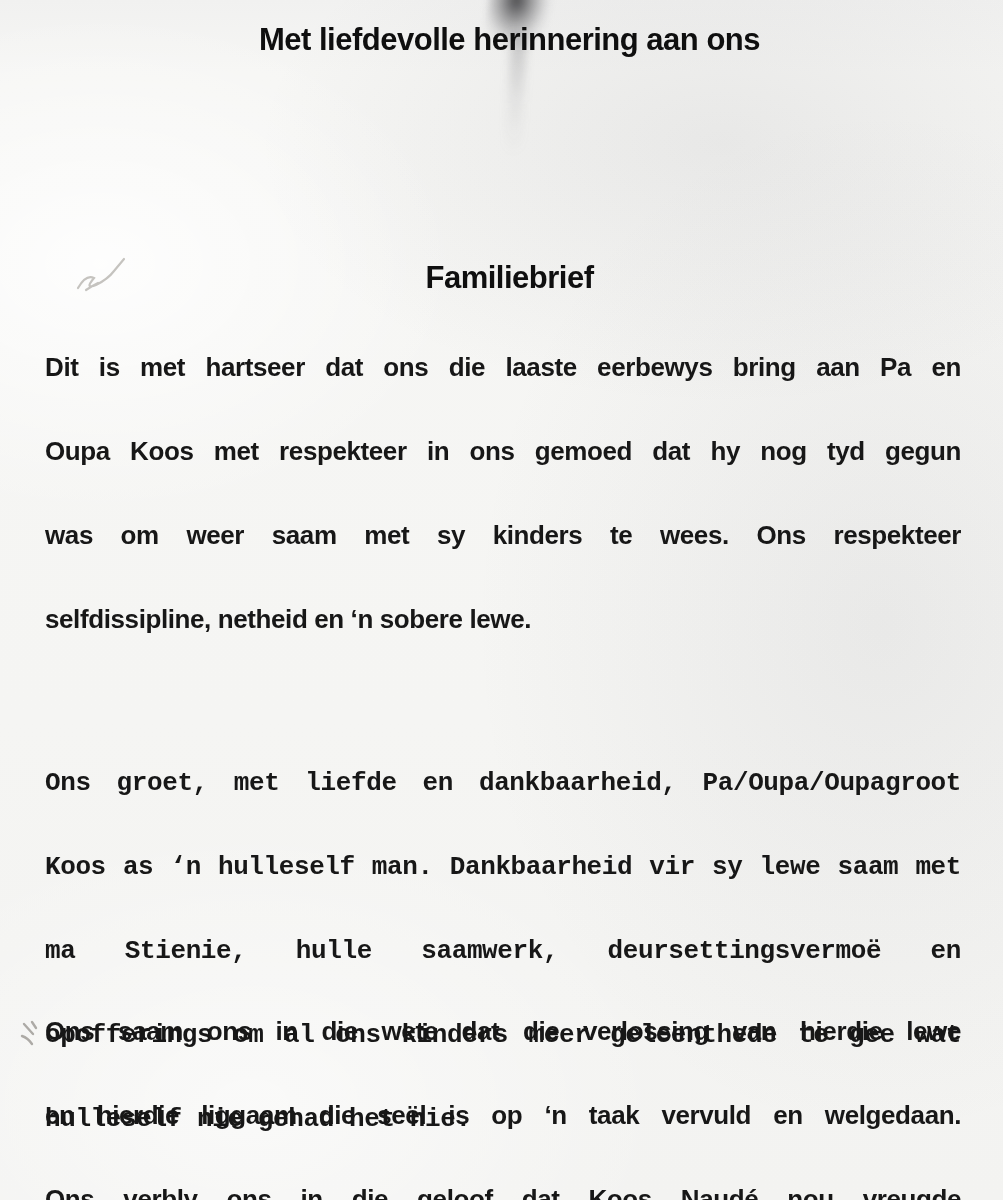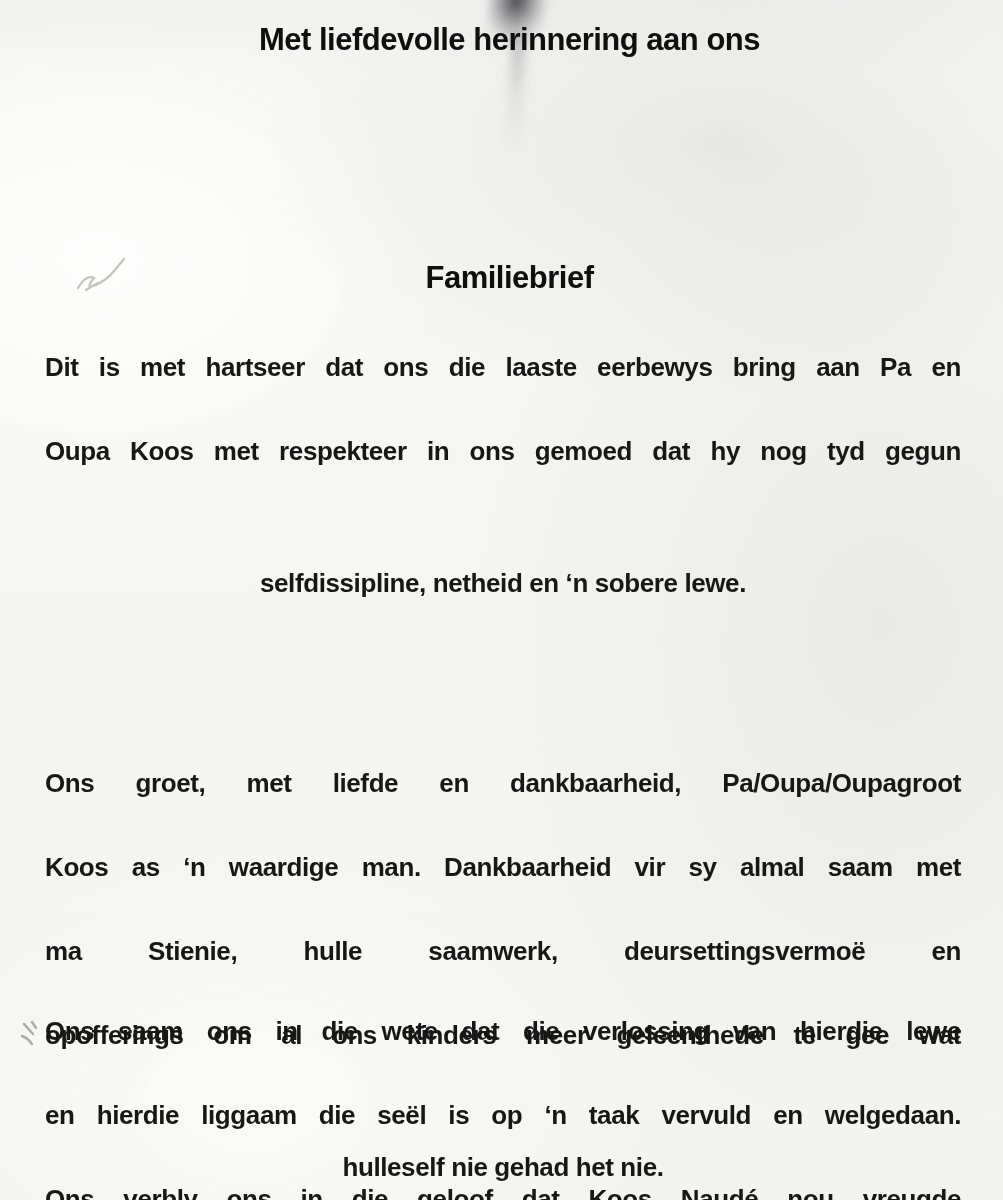--- a/index.html
+++ b/index.html
@@ -57,27 +57,27 @@
     position: absolute;
     left: 45px; right: 42px;
     font-size: 26px;
     font-weight: bold;
     line-height: 42px;
     letter-spacing: -0.4px;
     color: #171717;
   }
   .para-1 { top: 346px;  }
   .para-2 { top: 594px;  }
-  .para-3 { top: 762px;  }
+  .para-3 { top: 762px; font-family: Liberation Mono, monospace;  }
   .para-4 { top: 1010px; }
 
   
   .tline { text-align: justify; text-justify: inter-word; }
   .tline::after { content: ""; display: inline-block; width: 100%; height: 0; }
-  .tline.last { text-align: center; margin-top: 48px; }
+  .tline.last { text-align: left; }
   .tline.last::after { content: none; }
 </style>
 </head>
 <body>
 
 <div class="page">
 
   <div class="smudge"></div>
   <div class="smudge-tail"></div>
 
@@ -90,27 +90,28 @@
   </svg>
 
   <h1 class="title">Met liefdevolle herinnering aan ons</h1>
 
 
   <h2 class="heading">Familiebrief</h2>
 
   <div class="para para-1">
       <div class="tline">Dit is met hartseer dat ons die laaste eerbewys bring aan Pa en</div>
       <div class="tline">Oupa Koos met respekteer in ons gemoed dat hy nog tyd gegun</div>
+      <div class="tline">was om weer saam met sy kinders te wees.  Ons respekteer</div>
       <div class="tline last">selfdissipline, netheid en ‘n sobere lewe.</div>
     </div>
 
 
   <div class="para para-3">
       <div class="tline">Ons groet, met liefde en dankbaarheid, Pa/Oupa/Oupagroot</div>
-      <div class="tline">Koos as ‘n waardige man.  Dankbaarheid vir sy almal saam met</div>
+      <div class="tline">Koos as ‘n hulleself man.  Dankbaarheid vir sy lewe saam met</div>
       <div class="tline">ma Stienie, hulle saamwerk, deursettingsvermoë en</div>
       <div class="tline">opofferings om al ons kinders meer geleenthede te gee wat</div>
       <div class="tline last">hulleself nie gehad het nie.</div>
     </div>
 
   <div class="para para-4">
       <div class="tline">Ons saam ons in die wete dat die verlossing van hierdie lewe</div>
       <div class="tline">en hierdie liggaam die seël is op ‘n taak vervuld en welgedaan.</div>
       <div class="tline">Ons verbly ons in die geloof dat Koos Naudé  nou  vreugde</div>
     </div>

